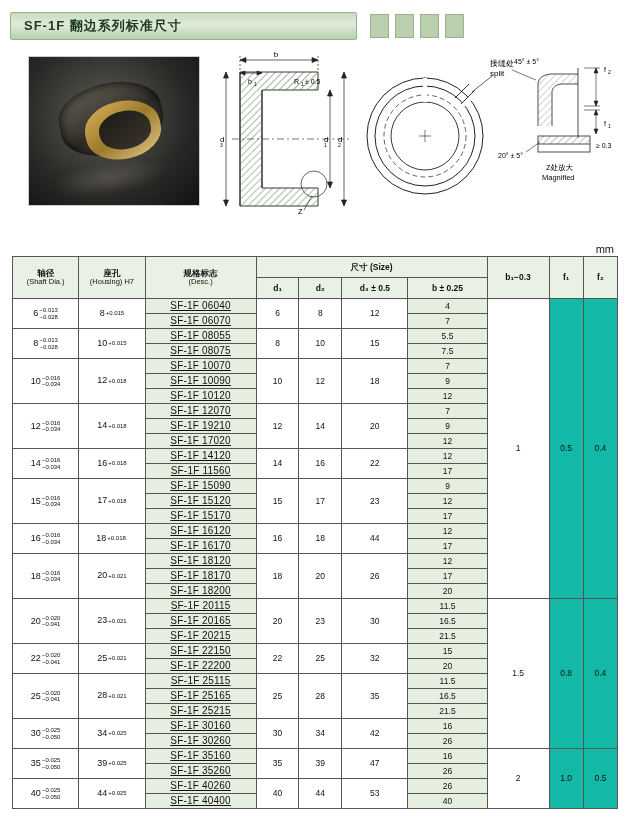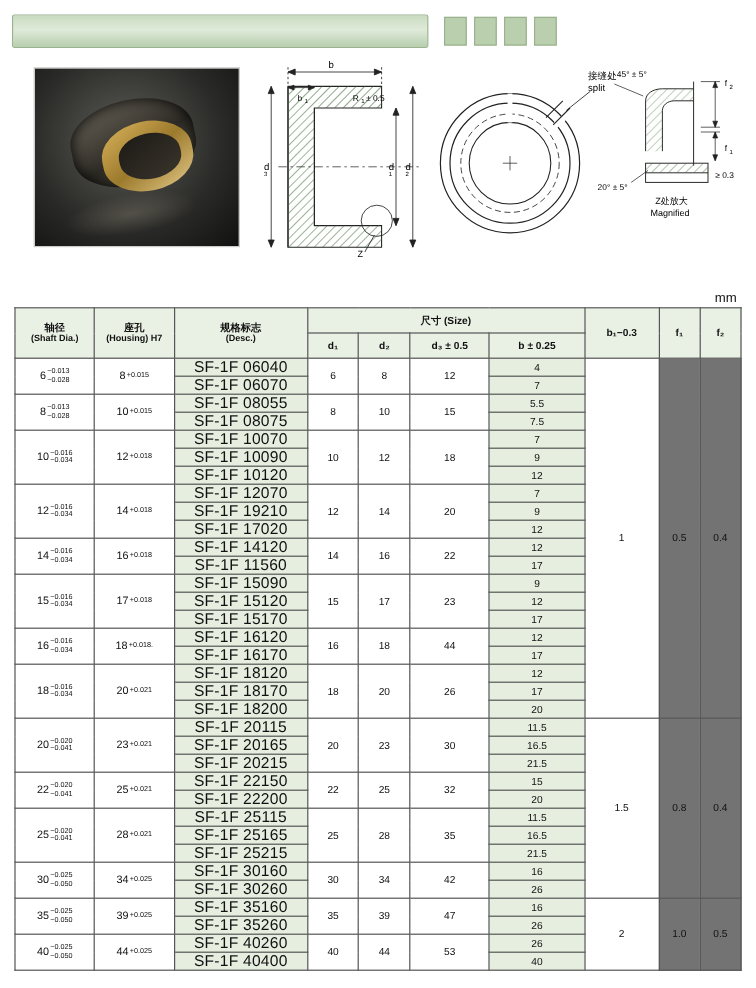--- a/index.html
+++ b/index.html
@@ -100,36 +100,37 @@
   .c-house{width:62px;}
   .c-desc{width:104px;background:#e6eee0;}
   .c-d1{width:40px;}
   .c-d2{width:40px;}
   .c-d3{width:62px;}
   .c-b{width:74px;background:#e6eee0;}
   .c-b1{width:58px;}
   .c-f1{width:32px;background:#e6eee0;}
   .c-f2{width:32px;background:#e6eee0;}
 
-  td.desc{background:#e6eee0;text-align:center;font-size:13px;letter-spacing:.2px;}
+  td.desc{background:#e6eee0;text-align:center;font-size:10px;letter-spacing:.2px;text-decoration:underline;}
   td.bcol{background:#e6eee0;}
-  td.f1,td.f2{background:#737373;}
+  td.f1,td.f2{background:#14b8a6;}
   td.b1col{background:#ffffff;}
 
   .tol{display:inline-block;vertical-align:middle;font-size:6px;line-height:1.05;margin-left:1px;text-align:left;}
   .tol i{display:block;font-style:normal;}
   .base{font-size:9px;}
 
-  .hdr-sub{font-size:7.5px;font-weight:bold;display:block;}
+  .hdr-sub{font-size:7.5px;font-weight:normal;display:block;}
 </style>
 </head>
 <body>
 
 <div class="header">
   <div class="header-bar"></div>
+  <div class="header-title">SF-1F 翻边系列标准尺寸</div>
   <div class="blocks">
     <span></span>
     <span></span>
     <span></span>
     <span></span>
   </div>
 </div>
 
 <div class="illus">
 

